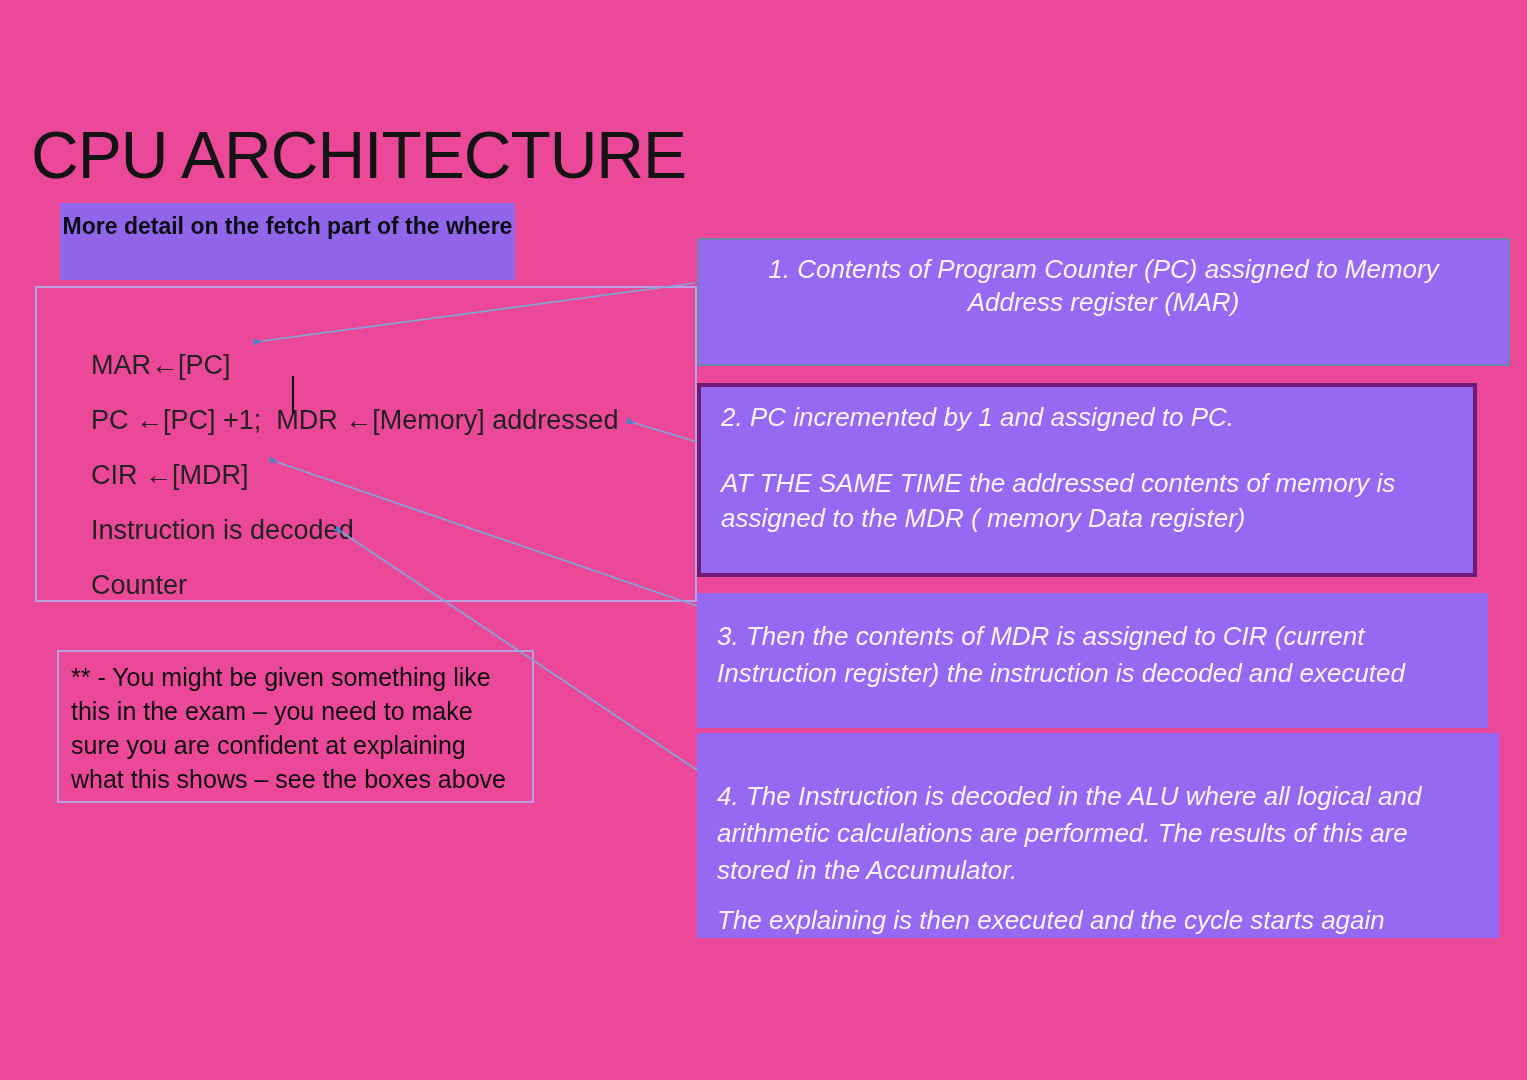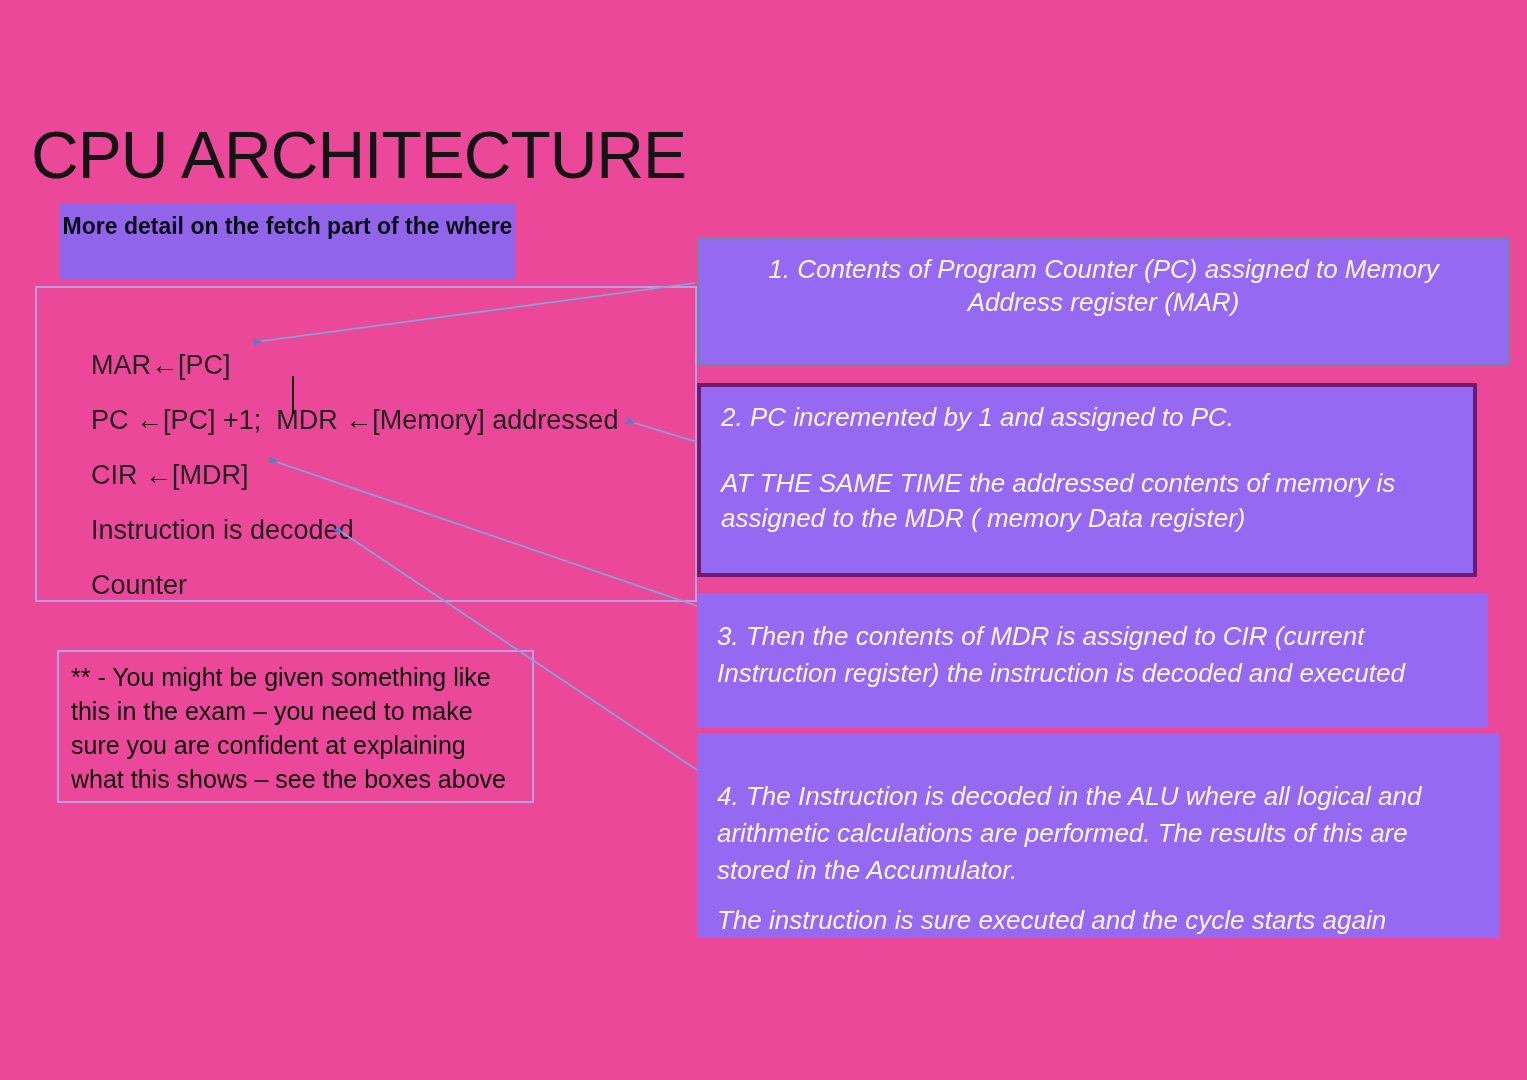--- a/index.html
+++ b/index.html
@@ -98,21 +98,21 @@
     <p class="p1">2. PC incremented by 1 and assigned to PC.</p>
     <p class="p2">AT THE SAME TIME the addressed contents of memory is assigned to the MDR ( memory Data register)</p>
   </div>
 
   <div class="callout c3">
     <p>3. Then the contents of MDR is assigned to CIR (current Instruction register) the instruction is decoded and executed</p>
   </div>
 
   <div class="callout c4">
     <p class="p1">4. The Instruction is decoded in the ALU where all logical and arithmetic calculations are performed. The results of this are stored in the Accumulator.</p>
-    <p class="p2">The instruction is sure executed and the cycle starts again</p>
+    <p class="p2">The explaining is then executed and the cycle starts again</p>
   </div>
 
   <svg class="overlay" viewBox="0 0 1527 1080" xmlns="http://www.w3.org/2000/svg">
     <defs>
       <marker id="ah" markerWidth="9" markerHeight="8" refX="7.5" refY="3.5" orient="auto" markerUnits="userSpaceOnUse">
         <path d="M0,0 L9,3.5 L0,7 Z" fill="#4d83c2" transform="rotate(180 4.5 3.5)"></path>
       </marker>
     </defs>
     <line x1="695" y1="283" x2="255" y2="342" stroke="#7fa7d7" stroke-width="1.7" marker-end="url(#ah)"></line>
     <line x1="697" y1="442" x2="628" y2="421" stroke="#7fa7d7" stroke-width="1.7" marker-end="url(#ah)"></line>

